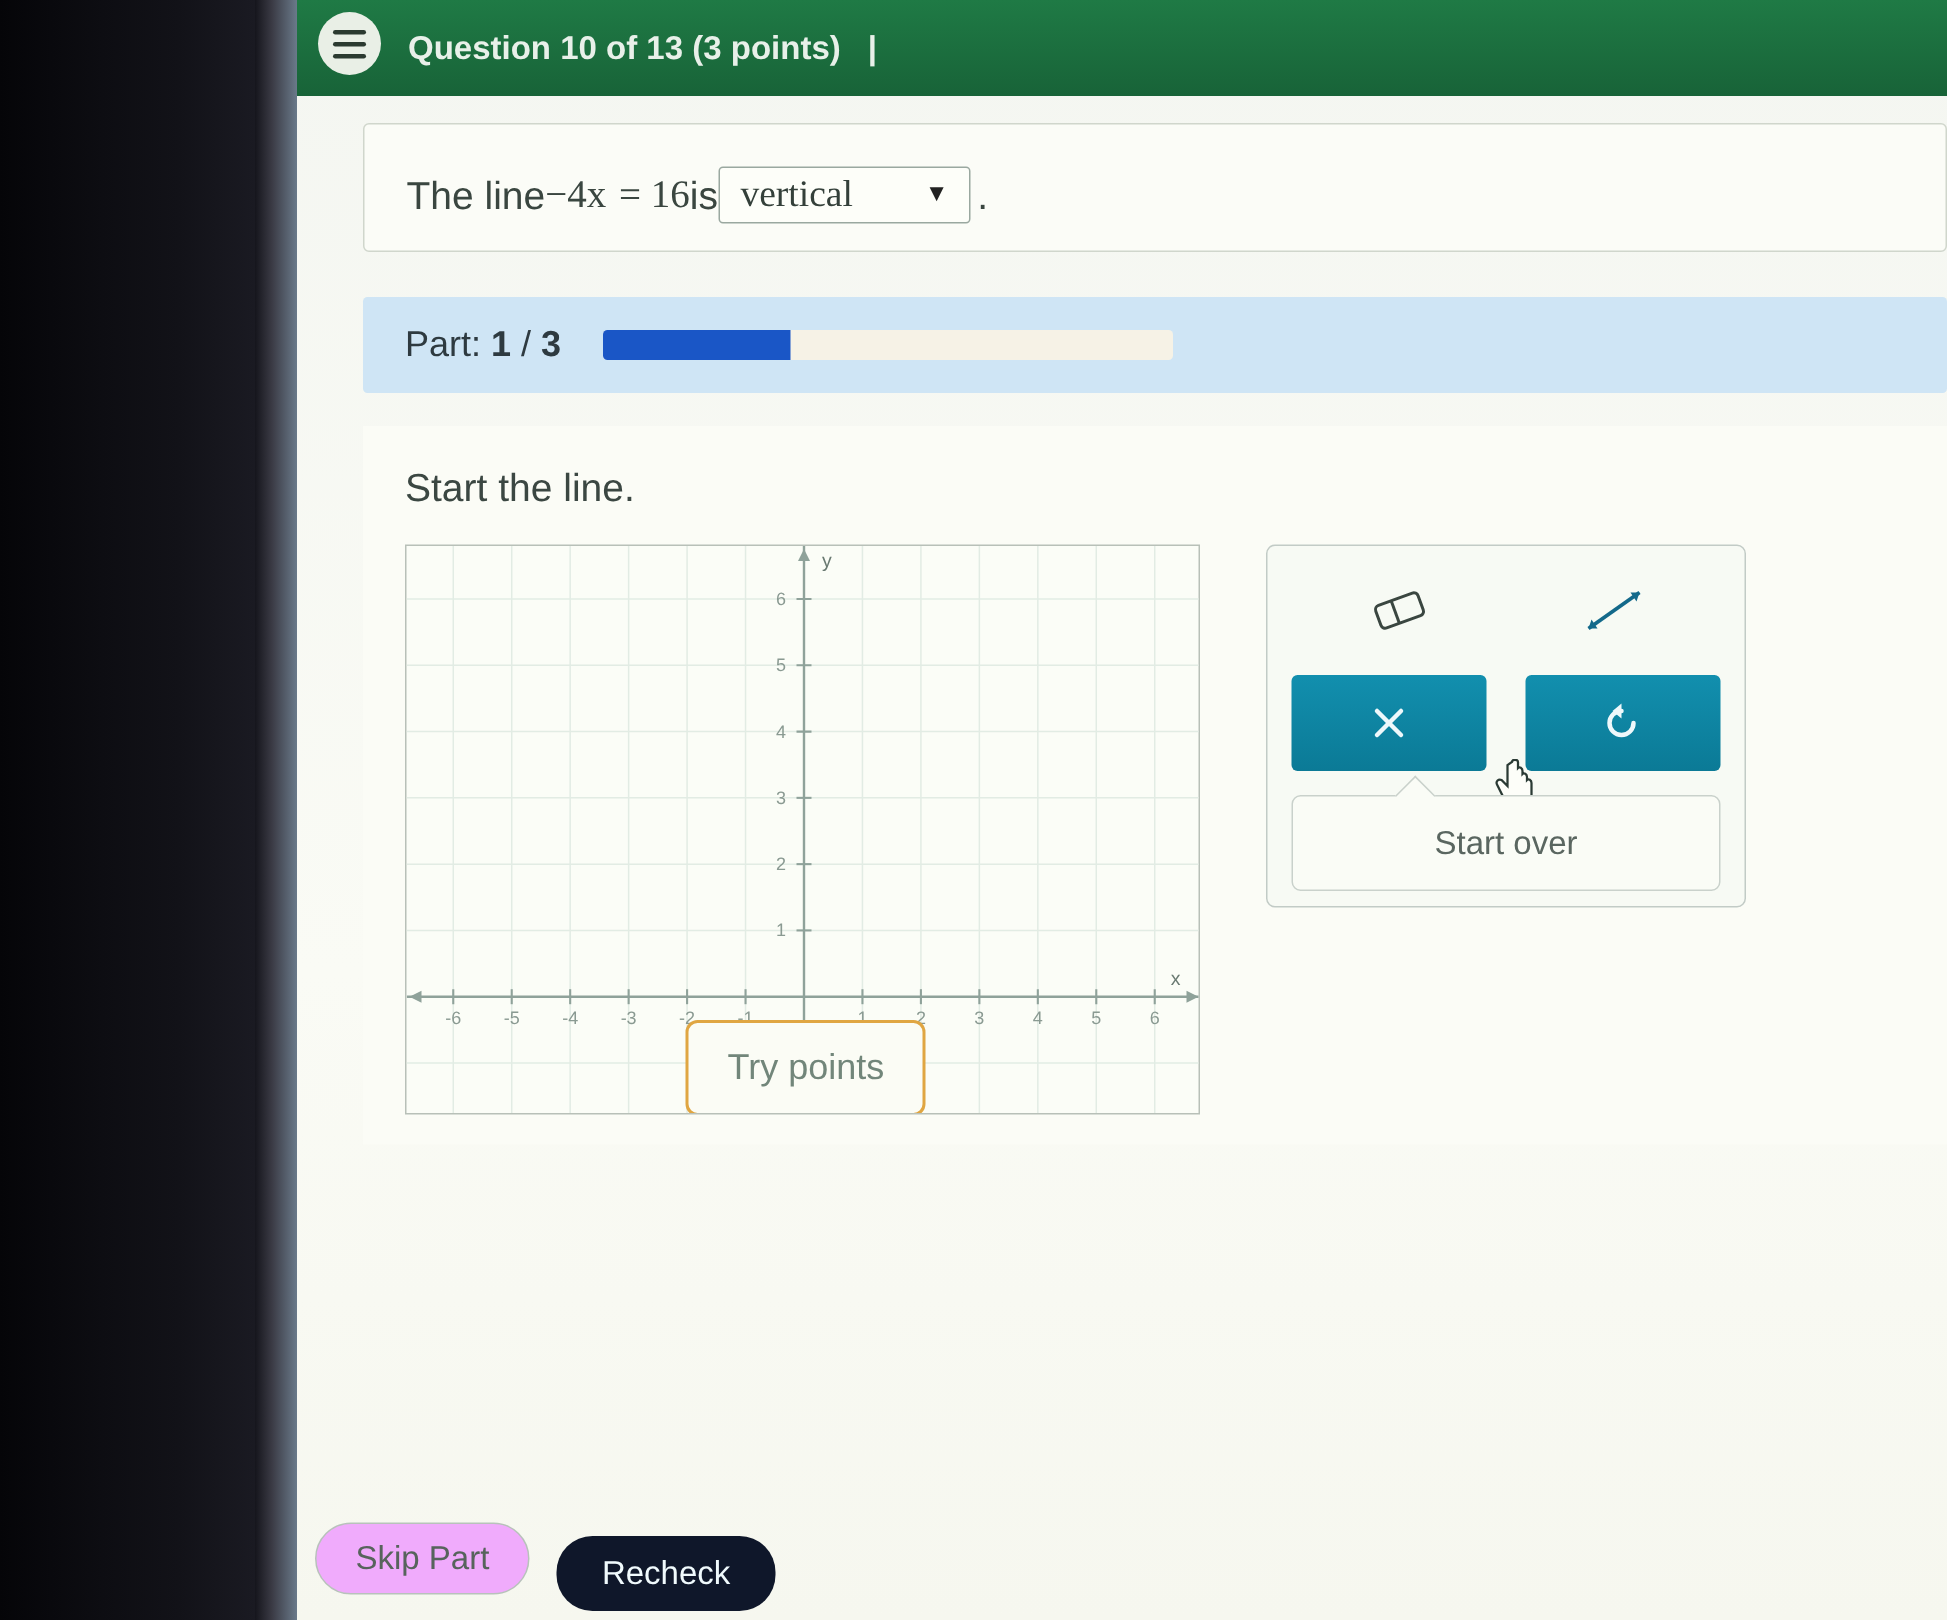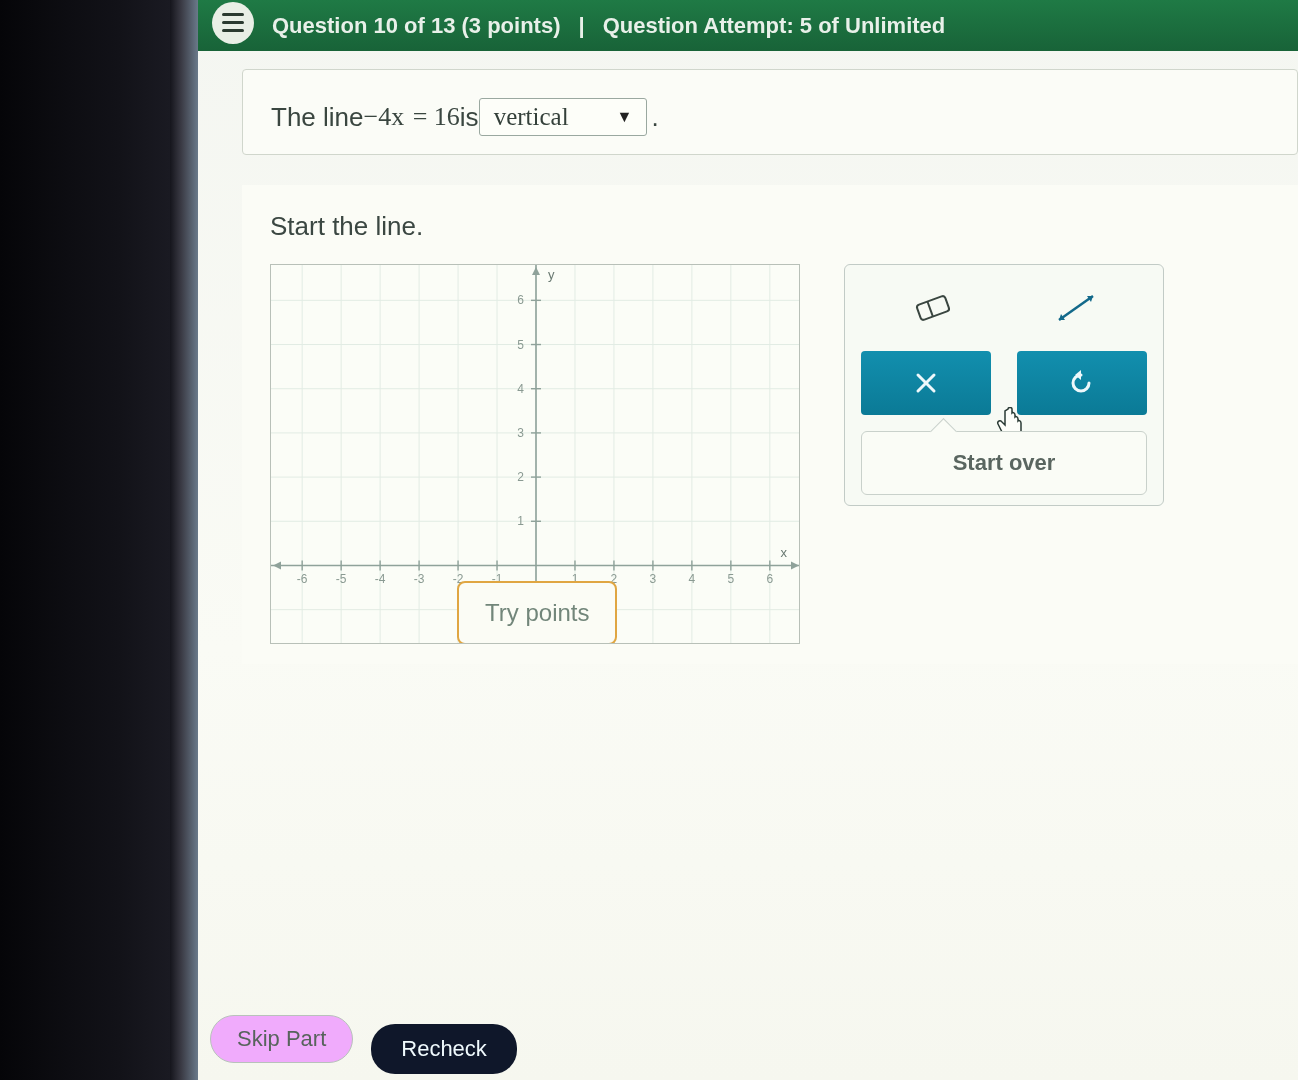--- a/index.html
+++ b/index.html
@@ -26,21 +26,21 @@
   .content {
     position: absolute;
     left: 198px; top: 0; right: 0; bottom: 0;
     background: linear-gradient(180deg, #f4f6f1 0%, #fafbf5 60%, #f6f7ef 100%);
   }
 
   .topbar {
     background: #1a6a3a;
     background: linear-gradient(180deg, #1f7a45 0%, #186338 100%);
     color: #e8f0e9;
-    height: 51px;
+    height: 64px;
     display: flex;
     align-items: center;
     padding-left: 14px;
     font-weight: bold;
     font-size: 22px;
     gap: 18px;
   }
   .burger {
     width: 42px; height: 42px;
     border-radius: 50%;
@@ -192,21 +192,20 @@
   .tooltip {
     margin-top: 16px;
     border: 1px solid #c9d1cb;
     border-radius: 6px;
     background: #fafcf6;
     padding: 18px 0;
     text-align: center;
     font-size: 22px;
     color: #5a6660;
     position: relative;
-    font-weight: bold;
   }
   .tooltip::before {
     content: "";
     position: absolute;
     top: -10px; left: 72px;
     width: 18px; height: 18px;
     background: #fafcf6;
     border-left: 1px solid #c9d1cb;
     border-top: 1px solid #c9d1cb;
     transform: rotate(45deg);
@@ -274,40 +273,50 @@
 <div class="content">
 
   <div class="topbar">
     <div class="burger">
       <span></span>
         <span></span>
         <span></span>
     </div>
     <span>Question 10 of 13 (3 points)</span>
     <span>|</span>
-    <span>Question Attempt: 5 of Unlimited</span>
   </div>
 
   <div class="panel-wrap">
 
     <div class="q-card">
       <span>The line</span>
       <span class="eq">
         <span class="minus">−4x</span>
         <span>=</span>
         <span>16</span>
       </span>
       <span>is</span>
       <span class="dd">
         <span>vertical</span>
         <span class="caret">▼</span>
       </span>
       <span class="period">.</span>
     </div>
 
+    <div class="part-progress">
+      <span>
+        <span>Part:</span>
+        <b>1</b>
+        <span>/</span>
+        <b>3</b>
+      </span>
+      <div class="pbar">
+        <div class="fill" style="width: 33%;"></div>
+      </div>
+    </div>
 
 
     <div class="part-body">
       <div class="instruction">Start the line.</div>
 
       <div class="work-row">
         <div class="graph-box">
           <svg id="graph-svg" width="530" height="380" viewBox="0 0 530 380">
               <line x1="31.176470588235286" y1="0" x2="31.176470588235286" y2="380" stroke="#e2ece4" stroke-width="1"></line>
               <line x1="70.1470588235294" y1="0" x2="70.1470588235294" y2="380" stroke="#e2ece4" stroke-width="1"></line>

